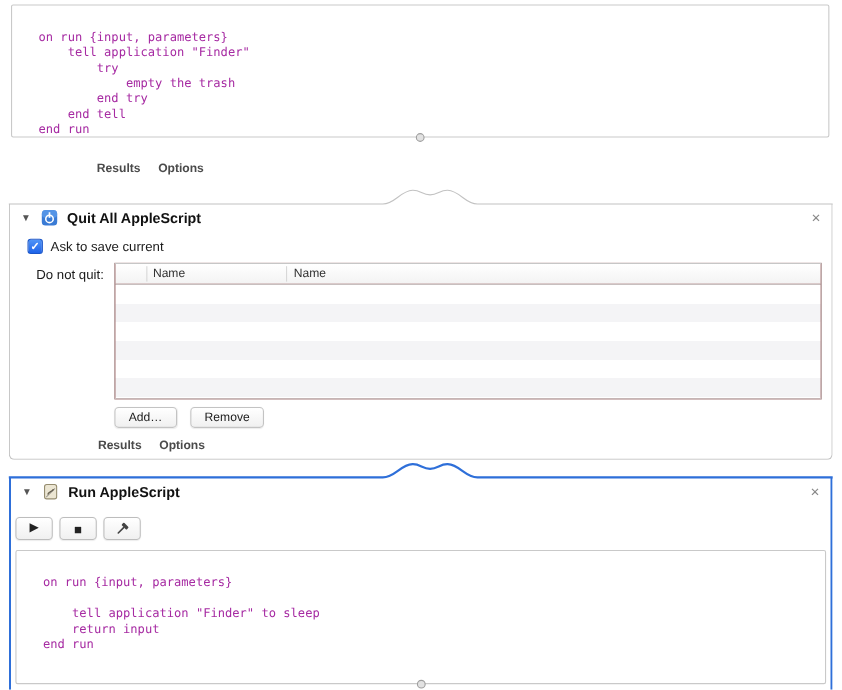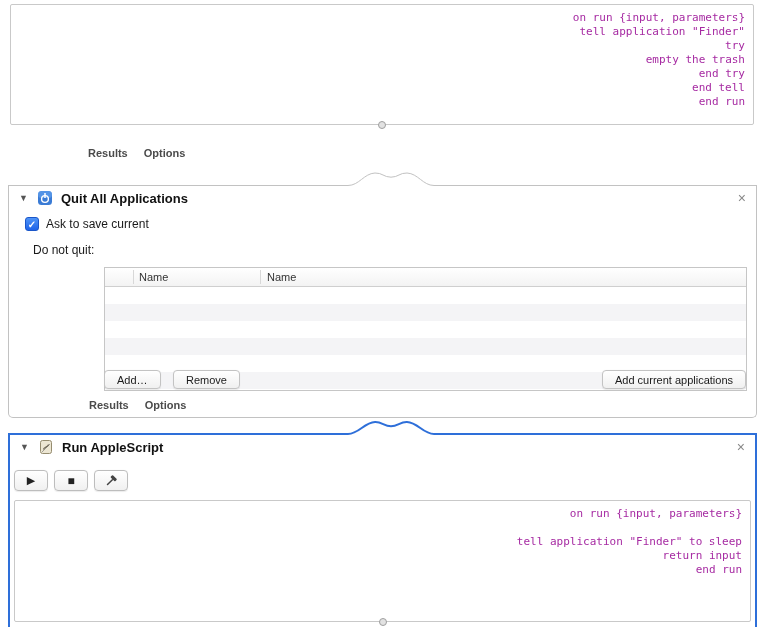--- a/index.html
+++ b/index.html
@@ -15,28 +15,27 @@
   }
 
   
   .code-editor {
     position: absolute;
     background: #fff;
     border: 1px solid #c9c9c9;
     border-radius: 2px;
   }
   .code-editor pre {
-    margin: 0;
+    margin: 16px;
     padding: 6px 8px;
     font-family: "DejaVu Sans Mono", monospace;
     font-size: 11px;
     line-height: 14px;
     color: #a62aa2;
     white-space: pre;
-    text-align: right;
   }
 
   .resize-dot {
     position: absolute;
     width: 8px; height: 8px;
     border-radius: 50%;
     background: #e2e2e2;
     border: 1px solid #9f9f9f;
   }
 
@@ -123,21 +122,20 @@
   
   .field-label {
     position: absolute;
     font-size: 12px;
     color: #1a1a1a;
   }
   .dnq-table {
     position: absolute;
     border: 1px solid #c6c6c6;
     background: #7f1d1d;
-    margin-top: 28px;
   }
   .dnq-header {
     position: relative;
     height: 19px;
     border-bottom: 1px solid #cfcfcf;
     background: linear-gradient(#ffffff, #f3f3f3);
   }
   .dnq-header .colsep {
     position: absolute;
     top: 2px; bottom: 2px;
@@ -217,21 +215,21 @@
     </svg>
 
     <div class="action-header">
       <span class="disclosure">▼</span>
       <svg width="16" height="16" viewBox="0 0 16 16">
         <rect x="1" y="1" width="14" height="14" rx="3.5" fill="#3a7bd5"></rect>
         <rect x="1" y="1" width="14" height="7" rx="3.5" fill="#6aa9f4" opacity="0.55"></rect>
         <circle cx="8" cy="9" r="3.4" fill="none" stroke="#ffffff" stroke-width="1.4"></circle>
         <line x1="8" y1="3" x2="8" y2="8" stroke="#ffffff" stroke-width="1.5"></line>
       </svg>
-      <span class="action-title">Quit All Applications</span>
+      <span class="action-title">Quit All AppleScript</span>
       <span class="header-spacer"></span>
       <span class="close-btn">×</span>
     </div>
 
     <div class="checkbox-row" style="left:16px; top:32px;">
       <span class="checkbox">
         <span>✓</span>
       </span>
       <span class="checkbox-label">Ask to save current</span>
     </div>
@@ -243,21 +241,20 @@
         <div class="colsep" style="left:28px;"></div>
         <div class="colsep" style="left:155px;"></div>
         <span class="colhead" style="left:34px;">Name</span>
         <span class="colhead" style="left:162px;">Name</span>
       </div>
       <div class="dnq-body"></div>
     </div>
 
     <button class="push-btn" style="left:95px; top:185px;">Add…</button>
     <button class="push-btn" style="left:164px; top:185px;">Remove</button>
-    <button class="push-btn" style="right:10px; top:185px;">Add current applications</button>
 
     <div class="footer-links" style="left:80px; top:214px;">
       <span>Results</span>
       <span>Options</span>
     </div>
   </div>
 
   <div class="action-card selected" style="left:8px; top:434px; width:749px; height:200px;">
 
     <svg class="connector" viewBox="0 0 749 16">

